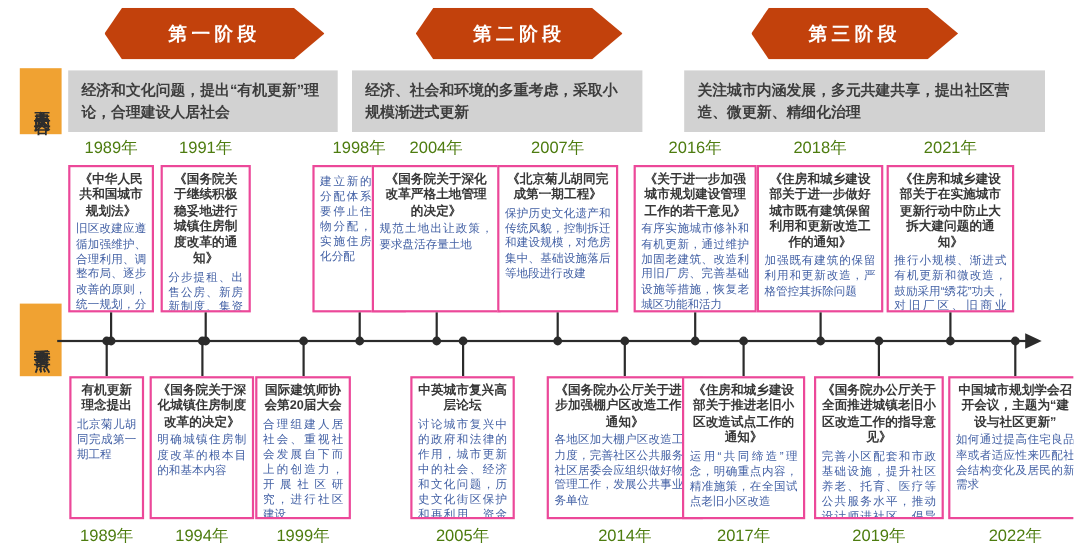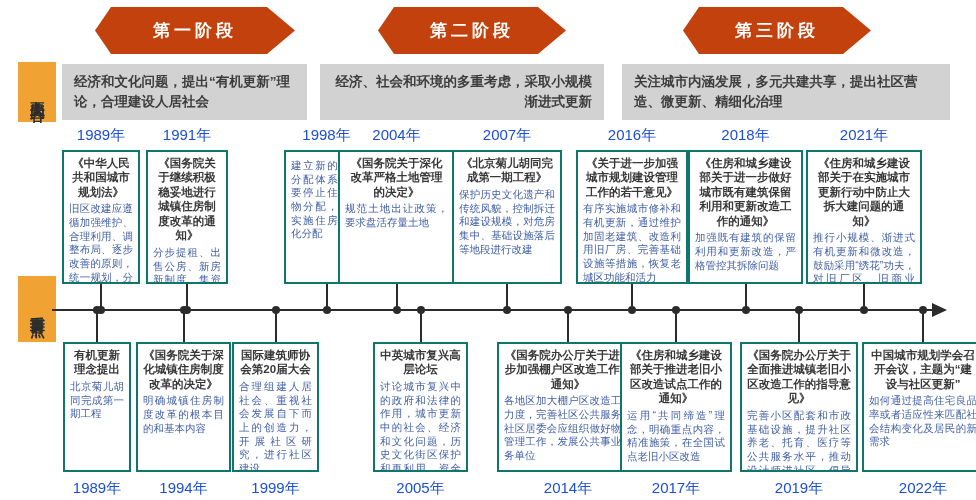--- a/index.html
+++ b/index.html
@@ -13,43 +13,43 @@
           clip-path:polygon(16px 0,calc(100% - 28px) 0,100% 50%,calc(100% - 28px) 100%,16px 100%,0 50%);}
   #banner-1{left:95px;width:200px;}
   #banner-2{left:378px;width:188px;}
   #banner-3{left:683px;width:188px;}
 
   
   .summary{position:absolute;top:64px;height:56px;background:#d2d2d2;color:#3d3d3d;
            font-size:13.5px;font-weight:bold;line-height:1.45;
            padding:8px 12px;box-sizing:border-box;}
   #summary-1{left:62px;width:245px;}
-  #summary-2{left:320px;width:284px;text-align:right;}
+  #summary-2{left:320px;width:264px;}
   #summary-3{left:622px;width:328px;}
 
   
   .side-label{position:absolute;left:18px;width:38px;background:#f0a232;color:#2d2d2d;
               font-weight:bold;font-size:15px;writing-mode:vertical-rl;text-orientation:upright;
               display:flex;align-items:center;justify-content:center;letter-spacing:2px;}
   #side-main{top:62px;height:60px;}
   #side-node{top:276px;height:66px;}
 
   
   #axis{position:absolute;left:52px;top:309px;width:882px;height:2px;background:#2b2b2b;}
   #axis-arrow{position:absolute;left:932px;top:303px;width:0;height:0;
               border-left:15px solid #2b2b2b;border-top:7px solid transparent;border-bottom:7px solid transparent;}
 
   
   .col{position:absolute;}
   .col.top{top:124px;height:186px;}
   .col.bottom{top:310px;height:186px;}
-  .year{font-size:15px;color:#1d4ed8;text-align:center;}
+  .year{font-size:15px;color:#4d7c0f;text-align:center;}
   .col.top .year{height:22px;line-height:22px;margin-bottom:4px;}
   .col.bottom .year{position:absolute;left:0;right:0;top:168px;height:20px;line-height:20px;}
-  .box{background:#ffffff;border:2px solid #0f766e;box-sizing:border-box;
+  .box{background:#ffffff;border:2px solid #ec4899;box-sizing:border-box;
        padding:4px 5px;overflow:hidden;}
   .col.top .box{height:134px;}
   .col.bottom .box{position:absolute;left:0;right:0;top:32px;height:130px;}
   .title{font-size:11.5px;font-weight:bold;color:#383838;text-align:center;line-height:1.26;}
   .desc{margin-top:3px;font-size:10.5px;color:#4361a5;line-height:1.3;text-align:justify;}
   .vline{position:absolute;left:50%;transform:translateX(-50%);width:2px;background:#2b2b2b;}
   .col.top .vline{top:160px;height:26px;}
   .col.bottom .vline{top:0;height:32px;}
   .dot{position:absolute;left:50%;transform:translateX(-50%);width:8px;height:8px;border-radius:50%;background:#2b2b2b;}
   .col.top .dot{top:182px;}

